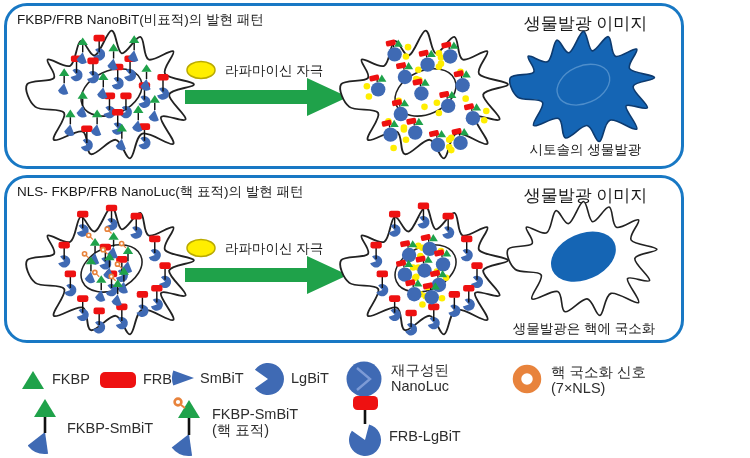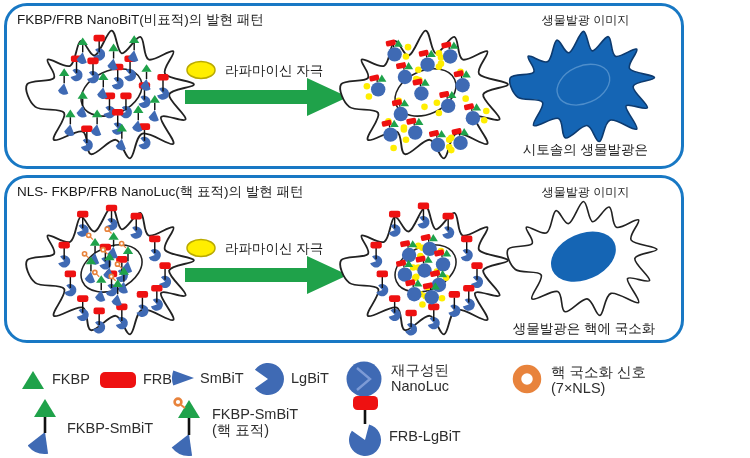--- a/index.html
+++ b/index.html
@@ -1,21 +1,21 @@
 <!DOCTYPE html>
 <html><head>
 <meta charset="utf-8">
 <style>
   html,body{margin:0;padding:0;background:#fff}
   .canvas{position:relative;width:750px;height:458px;background:#fff;overflow:hidden;
           font-family:"Liberation Sans",sans-serif;color:#1a1a1a}
   .abs{position:absolute}
   .panel{position:absolute;background:#fff;border:3px solid #1878c4;border-radius:23px;box-sizing:border-box}
   .ptitle{position:absolute;font-size:13.5px;white-space:nowrap}
-  .rtitle{position:absolute;font-size:12px;text-align:center;white-space:nowrap}
+  .rtitle{position:absolute;font-size:17px;text-align:center;white-space:nowrap}
   .caption{position:absolute;font-size:13.5px;text-align:center;white-space:nowrap}
   .stim-label{position:absolute;font-size:13.5px;white-space:nowrap}
   svg.abs{display:block}
   .leg-item{position:absolute;display:flex;align-items:flex-start}
   .leg-label{font-size:14.5px;color:#2e2e2e;line-height:16px;white-space:nowrap}
 </style>
 </head>
 <body>
 
 <div class="canvas">
@@ -274,21 +274,21 @@
         </g>
       </svg>
 
     <div class="rtitle" style="left:496px;top:6px;width:165px">생물발광 이미지</div>
 
     <svg class="abs" style="left:488px;top:20px" width="175" height="120" viewBox="0 0 170 135">
         <path d="M4,58C7,53.333333333333336 26.666666666666668,56 30,52C33.333333333333336,48 21.333333333333332,36 24,34C26.666666666666668,32 40.666666666666664,43 46,40C51.333333333333336,37 52,17.666666666666668 56,16C60,14.333333333333334 65,31.666666666666668 70,30C75,28.333333333333332 81.66666666666667,6.333333333333333 86,6C90.33333333333333,5.666666666666667 91.33333333333333,27 96,28C100.66666666666667,29 109.66666666666667,11 114,12C118.33333333333333,13 116.66666666666667,31.666666666666668 122,34C127.33333333333333,36.333333333333336 143.33333333333334,23.666666666666668 146,26C148.66666666666666,28.333333333333332 134.66666666666666,42.666666666666664 138,48C141.33333333333334,53.333333333333336 165.33333333333334,54.666666666666664 166,58C166.66666666666666,61.333333333333336 143.33333333333334,62.333333333333336 142,68C140.66666666666666,73.66666666666667 159.33333333333334,88.33333333333333 158,92C156.66666666666666,95.66666666666667 136,86 134,90C132,94 149,113.33333333333333 146,116C143,118.66666666666667 123,103.66666666666667 116,106C109,108.33333333333333 108.33333333333333,129 104,130C99.66666666666667,131 96.33333333333333,112.66666666666667 90,112C83.66666666666667,111.33333333333333 71.33333333333333,127.33333333333333 66,126C60.666666666666664,124.66666666666667 64,106.33333333333333 58,104C52,101.66666666666667 33,115 30,112C27,109 43,91.33333333333333 40,86C37,80.66666666666667 18,84.66666666666667 12,80C6,75.33333333333333 1,62.666666666666664 4,58Z" fill="#1565b4" stroke="#0d3a6e" stroke-width="1.8" stroke-linejoin="round"></path>
         <ellipse cx="86" cy="66" rx="31" ry="21" fill="none" stroke="#4e8ecb" stroke-width="1.5" transform="rotate(-24 86 66)"></ellipse>
       </svg>
 
-    <div class="caption" style="left:496px;top:135px;width:165px">시토솔의 생물발광은</div>
+    <div class="caption" style="left:496px;top:135px;width:165px">시토솔의 생물발광</div>
   </section>
 
   <section class="panel" style="left: 4px; top: 175px; width: 680px; height: 168px; border-color: rgb(24, 120, 196);">
     <div class="ptitle" style="left:10px;top:5px">NLS- FKBP/FRB NanoLuc(핵 표적)의 발현 패턴</div>
 
     <svg class="abs" style="left:16px;top:22px" width="175" height="140" viewBox="0 0 170 135">
         <path d="M4,58C7,53.333333333333336 26.666666666666668,56 30,52C33.333333333333336,48 21.333333333333332,36 24,34C26.666666666666668,32 40.666666666666664,43 46,40C51.333333333333336,37 52,17.666666666666668 56,16C60,14.333333333333334 65,31.666666666666668 70,30C75,28.333333333333332 81.66666666666667,6.333333333333333 86,6C90.33333333333333,5.666666666666667 91.33333333333333,27 96,28C100.66666666666667,29 109.66666666666667,11 114,12C118.33333333333333,13 116.66666666666667,31.666666666666668 122,34C127.33333333333333,36.333333333333336 143.33333333333334,23.666666666666668 146,26C148.66666666666666,28.333333333333332 134.66666666666666,42.666666666666664 138,48C141.33333333333334,53.333333333333336 165.33333333333334,54.666666666666664 166,58C166.66666666666666,61.333333333333336 143.33333333333334,62.333333333333336 142,68C140.66666666666666,73.66666666666667 159.33333333333334,88.33333333333333 158,92C156.66666666666666,95.66666666666667 136,86 134,90C132,94 149,113.33333333333333 146,116C143,118.66666666666667 123,103.66666666666667 116,106C109,108.33333333333333 108.33333333333333,129 104,130C99.66666666666667,131 96.33333333333333,112.66666666666667 90,112C83.66666666666667,111.33333333333333 71.33333333333333,127.33333333333333 66,126C60.666666666666664,124.66666666666667 64,106.33333333333333 58,104C52,101.66666666666667 33,115 30,112C27,109 43,91.33333333333333 40,86C37,80.66666666666667 18,84.66666666666667 12,80C6,75.33333333333333 1,62.666666666666664 4,58Z" fill="#fff" stroke="#222222" stroke-width="1.8" stroke-linejoin="round"></path>
         <ellipse cx="86" cy="66" rx="31" ry="21" fill="none" stroke="#222222" stroke-width="1.5" transform="rotate(-24 86 66)"></ellipse>
         <g transform="translate(58,24)">
           <path d="M0,5 L-4,0.5 A6,6 0 1 1 -5.8,7 Z" fill="#3f6ab4"></path>

